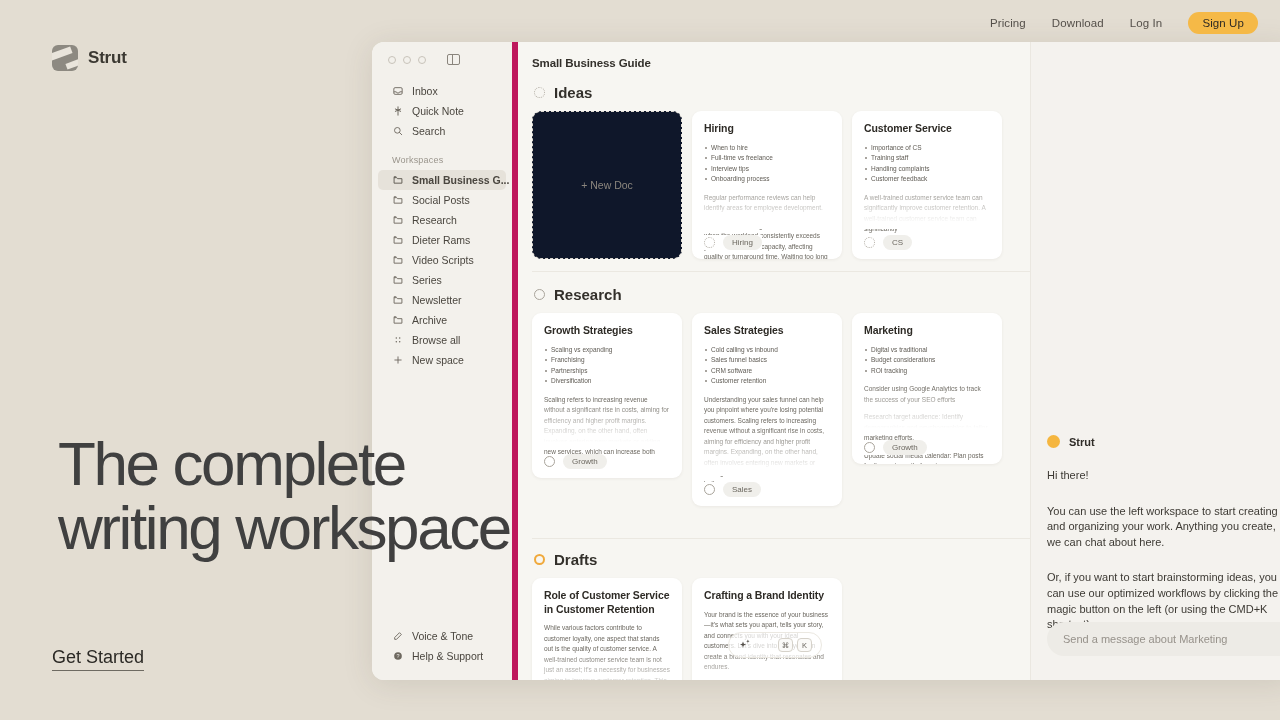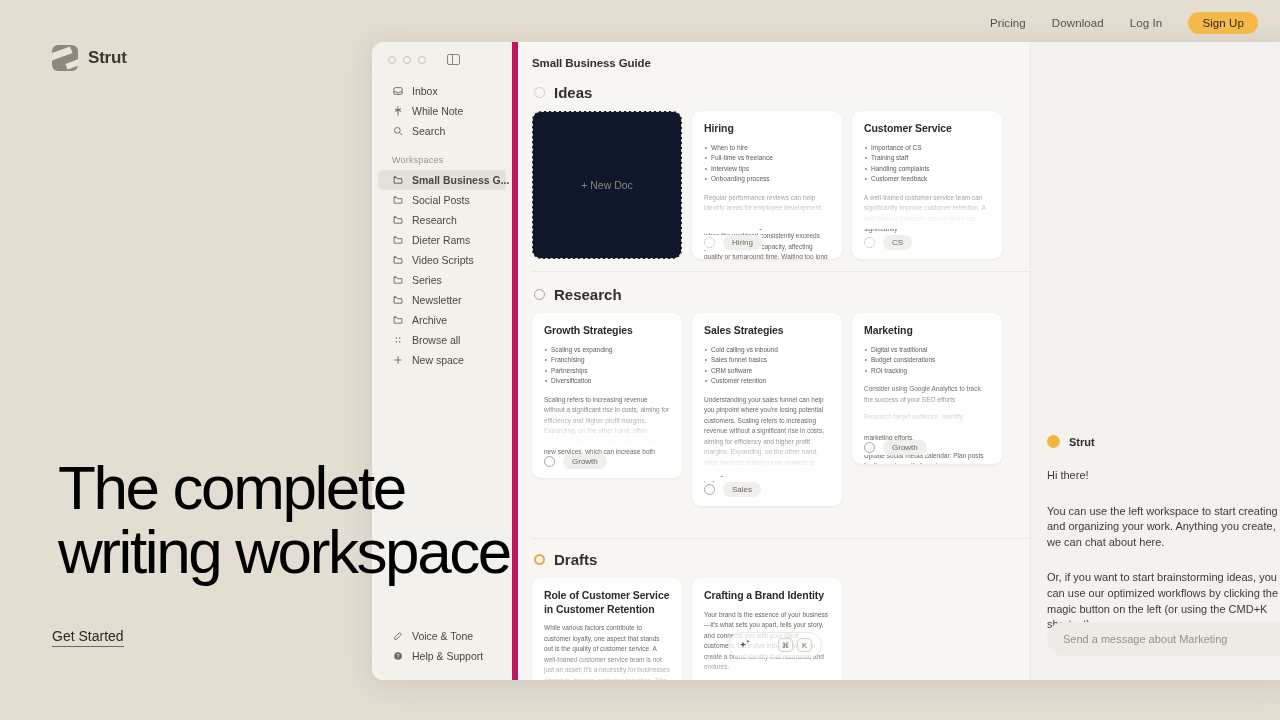--- a/index.html
+++ b/index.html
@@ -183,25 +183,25 @@
   .keypill {
     width: 15px; height: 14px; border-radius: 4px; border: 1px solid #d6d2ca;
     display: flex; align-items: center; justify-content: center;
     font-size: 7.5px; color: #6b675f; background: #fbfaf8;
   }
 
   
   .hero { position: absolute; left: 58px; top: 432px; z-index: 50; }
   .hero h1 {
     font-size: 62px; line-height: 1.04; font-weight: 400;
-    color: #000000; letter-spacing: -2.4px; white-space: pre-line; margin-top: 24px;
+    color: #404040; letter-spacing: -2.4px; white-space: pre-line;
   }
   .get-started {
-    position: absolute; left: 52px; top: 628px; z-index: 50;
-    font-size: 14px; color: #2b2925; text-decoration: none;
+    position: absolute; left: 52px; top: 647px; z-index: 50;
+    font-size: 18px; color: #2b2925; text-decoration: none;
     border-bottom: 1.5px solid #6e6a62; padding-bottom: 2px;
   }
   svg { display: block; }
 </style>
 </head>
 <body>
 
 <div id="root">
 
   <div class="topnav">
@@ -234,21 +234,21 @@
             </svg>
         </span>
         <span>Inbox</span>
       </div>
       <div class="nav-item">
         <span class="ic">
           <svg width="10" height="10" viewBox="0 0 12 12">
               <path d="M6 1L6 5M6 5l3.2-1.4M6 5L2.8 3.6M6 5v6M6 5l3.2 1.4M6 5L2.8 6.4" stroke="#6d685f" stroke-width="1.2" fill="none" stroke-linecap="round"></path>
             </svg>
         </span>
-        <span>While Note</span>
+        <span>Quick Note</span>
       </div>
       <div class="nav-item">
         <span class="ic">
           <svg width="10" height="10" viewBox="0 0 12 12">
               <circle cx="5.2" cy="5.2" r="3.4" fill="none" stroke="#6d685f" stroke-width="1.1"></circle>
               <path d="M7.8 7.8L10.5 10.5" stroke="#6d685f" stroke-width="1.1" stroke-linecap="round"></path>
             </svg>
         </span>
         <span>Search</span>
       </div>

